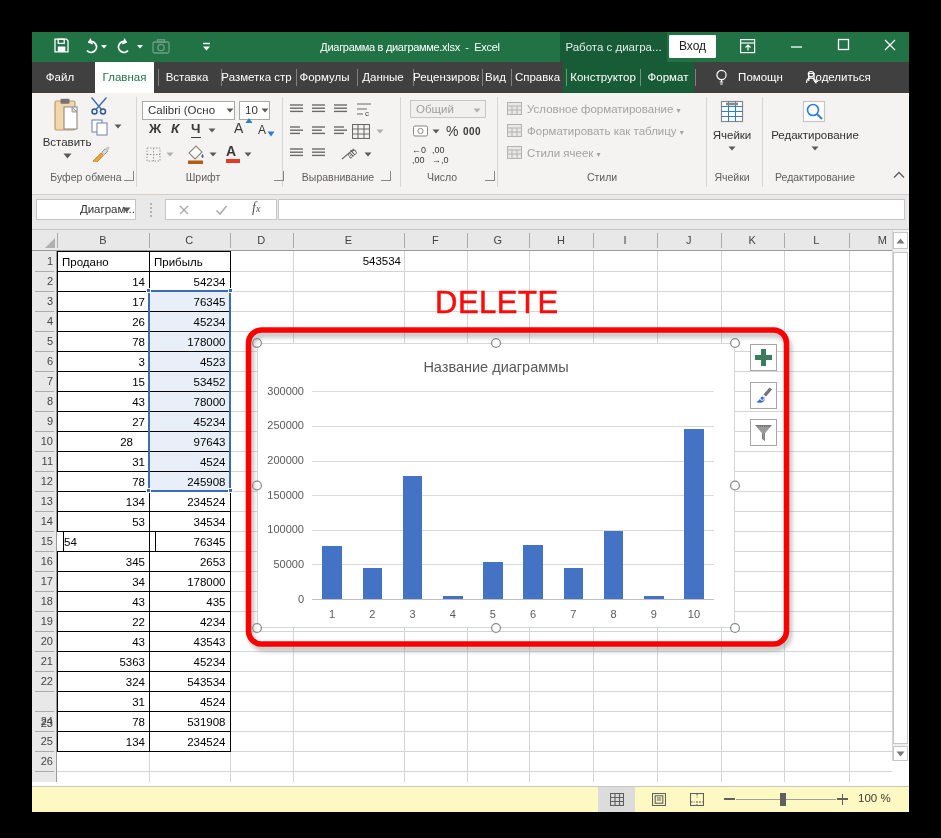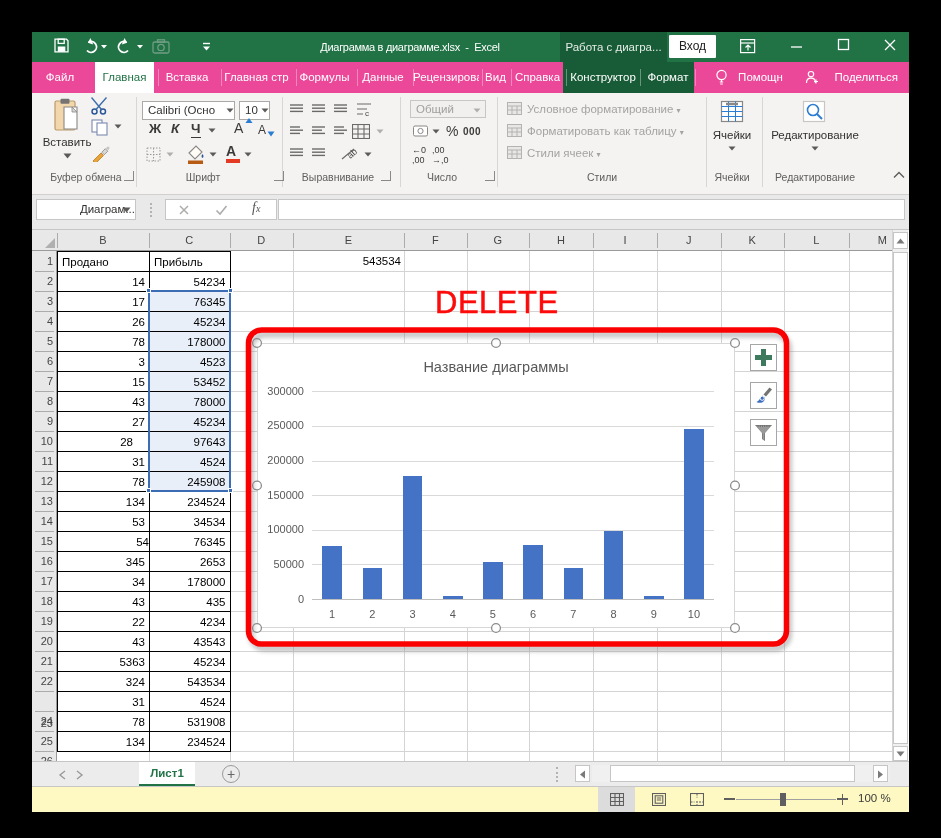--- a/index.html
+++ b/index.html
@@ -1,19 +1,19 @@
 <!DOCTYPE html>
 <html><head><meta charset="utf-8"><style>
 html,body{margin:0;padding:0;background:#000;width:941px;height:838px;overflow:hidden;
 font-family:"Liberation Sans",sans-serif;}
 *{box-sizing:border-box;}
 .a{position:absolute;}
 .win{position:absolute;left:32px;top:32px;width:877px;height:780px;background:#fff;}
 .tb{position:absolute;left:0;top:0;width:877px;height:30px;background:#217346;}
-.tabs{position:absolute;left:0;top:30px;width:877px;height:31px;background:#ec4899;}
+.tabs{position:absolute;left:0;top:30px;width:877px;height:31px;background:#404040;}
 .ribbon{position:absolute;left:0;top:61px;width:877px;height:102px;background:#f4f3f2;border-bottom:1px solid #d2d0ce;}
 .fbar{position:absolute;left:0;top:163px;width:877px;height:35px;background:#e9e9e9;border-bottom:1px solid #c6c6c6;text-align:right;}
 .grid{position:absolute;left:0;top:198px;width:877px;height:582px;background:#fff;overflow:hidden;}
 .wt{color:#fff;font-size:12px;}
 .tab{position:absolute;top:0;height:31px;line-height:31px;color:#fff;font-size:11.5px;text-align:center;}
 .glab{position:absolute;color:#605e5c;font-size:10.5px;top:78px;text-align:center;}
 .gsep{position:absolute;top:4px;height:90px;width:1px;background:#d8d6d4;}
 .dl{position:absolute;top:78px;width:10px;height:10px;border-left:1px solid #8a8886;border-top:1px solid #8a8886;transform:rotate(180deg);}
 .hl{position:absolute;background:#d4d4d4;height:1px;}
 .vl{position:absolute;background:#d4d4d4;width:1px;}
@@ -62,21 +62,21 @@
       </svg>
 <svg class="a" style="left:851px;top:6px" width="14" height="14">
         <path d="M2 2 L12 12 M12 2 L2 12" stroke="#fff" stroke-width="1.3"></path>
       </svg>
 </div>
 <div class="tabs">
 <div class="a" style="left:531px;top:0;width:131px;height:31px;background:#185c37;"></div>
 <div class="tab " style="left:0px;width:56px;">Файл</div>
 <div class="tab " style="left:63px;width:59px;background:#fff;color:#217346;">Главная</div>
 <div class="tab " style="left:126px;width:58px;">Вставка</div>
-<div class="tab " style="left:189px;width:71px;">Главная стр</div>
+<div class="tab " style="left:189px;width:71px;">Разметка стр</div>
 <div class="tab " style="left:264px;width:57px;">Формулы</div>
 <div class="tab " style="left:325px;width:52px;">Данные</div>
 <div class="tab " style="left:381px;width:66px;overflow:hidden;">Рецензирова</div>
 <div class="tab " style="left:450px;width:27px;">Вид</div>
 <div class="tab " style="left:479px;width:53px;">Справка</div>
 <div class="tab " style="left:534px;width:74px;">Конструктор</div>
 <div class="tab " style="left:610px;width:52px;">Формат</div>
 <div class="a" style="left:62.5px;top:7px;width:1px;height:17px;background:rgba(255,255,255,0.35);"></div>
 <div class="a" style="left:125.5px;top:7px;width:1px;height:17px;background:rgba(255,255,255,0.35);"></div>
 <div class="a" style="left:188.5px;top:7px;width:1px;height:17px;background:rgba(255,255,255,0.35);"></div>
@@ -95,21 +95,21 @@
         </g>
       </svg>
 <div class="tab " style="left:701px;width:55px;">Помощн</div>
 <svg class="a" style="left:773px;top:8px" width="15" height="15" viewBox="0 0 15 15">
         <g stroke="#fff" fill="none" stroke-width="1.2">
           <circle cx="6" cy="4.2" r="2.7"></circle>
           <path d="M1.5 13 c0-3 2-4.8 4.5-4.8 2.5 0 4.5 1.8 4.5 4.8"></path>
           <path d="M11 9.5 v4 M9 11.5 h4"></path>
         </g>
       </svg>
-<div class="tab " style="left:788px;width:78px;text-align:right;">Поделиться</div>
+<div class="tab " style="left:768px;width:78px;">Поделиться</div>
 </div>
 <div class="ribbon">
 <div class="gsep" style="left:104px;"></div>
 <div class="gsep" style="left:250px;"></div>
 <div class="gsep" style="left:368px;"></div>
 <div class="gsep" style="left:465px;"></div>
 <div class="gsep" style="left:674px;"></div>
 <div class="gsep" style="left:730px;"></div>
 <div class="glab" style="left:8px;width:92px;">Буфер обмена</div>
 <div class="dl" style="left:92px;"></div>
@@ -494,21 +494,21 @@
 <div class="cell bb" style="left:25px;top:201px;width:93px;height:21px;padding-right:16px;text-align:right;">28</div>
 <div class="cell bb" style="left:117px;top:201px;width:81.5px;height:21px;padding-right:4px;text-align:right;">97643</div>
 <div class="cell bb" style="left:25px;top:221px;width:93px;height:21px;padding-right:4px;text-align:right;">31</div>
 <div class="cell bb" style="left:117px;top:221px;width:81.5px;height:21px;padding-right:4px;text-align:right;">4524</div>
 <div class="cell bb" style="left:25px;top:241px;width:93px;height:21px;padding-right:4px;text-align:right;">78</div>
 <div class="cell bb" style="left:117px;top:241px;width:81.5px;height:21px;padding-right:4px;text-align:right;">245908</div>
 <div class="cell bb" style="left:25px;top:261px;width:93px;height:21px;padding-right:4px;text-align:right;">134</div>
 <div class="cell bb" style="left:117px;top:261px;width:81.5px;height:21px;padding-right:4px;text-align:right;">234524</div>
 <div class="cell bb" style="left:25px;top:281px;width:93px;height:21px;padding-right:4px;text-align:right;">53</div>
 <div class="cell bb" style="left:117px;top:281px;width:81.5px;height:21px;padding-right:4px;text-align:right;">34534</div>
-<div class="cell bb" style="left:25px;top:301px;width:93px;height:21px;text-align:right;">54</div>
+<div class="cell bb" style="left:31px;top:301px;width:93px;height:21px;">54</div>
 <div class="cell bb" style="left:117px;top:301px;width:81.5px;height:21px;padding-right:4px;text-align:right;">76345</div>
 <div class="cell bb" style="left:25px;top:321px;width:93px;height:21px;padding-right:4px;text-align:right;">345</div>
 <div class="cell bb" style="left:117px;top:321px;width:81.5px;height:21px;padding-right:4px;text-align:right;">2653</div>
 <div class="cell bb" style="left:25px;top:341px;width:93px;height:21px;padding-right:4px;text-align:right;">34</div>
 <div class="cell bb" style="left:117px;top:341px;width:81.5px;height:21px;padding-right:4px;text-align:right;">178000</div>
 <div class="cell bb" style="left:25px;top:361px;width:93px;height:21px;padding-right:4px;text-align:right;">43</div>
 <div class="cell bb" style="left:117px;top:361px;width:81.5px;height:21px;padding-right:4px;text-align:right;">435</div>
 <div class="cell bb" style="left:25px;top:381px;width:93px;height:21px;padding-right:4px;text-align:right;">22</div>
 <div class="cell bb" style="left:117px;top:381px;width:81.5px;height:21px;padding-right:4px;text-align:right;padding-left:30px;">4234</div>
 <div class="cell bb" style="left:25px;top:401px;width:93px;height:21px;padding-right:4px;text-align:right;">43</div>
@@ -605,41 +605,20 @@
 <div class="a" style="left:860.5px;top:2px;width:15px;height:17px;background:#fff;border:1px solid #c8c6c4;"></div>
 <svg class="a" style="left:864px;top:8px" width="9" height="6">
         <path d="M4.5 0.5 L8.5 5.5 h-8 z" fill="#7a7a7a"></path>
       </svg>
 <div class="a" style="left:860.5px;top:22px;width:15px;height:492px;background:#fff;border:1px solid #c8c6c4;"></div>
 <div class="a" style="left:860.5px;top:516px;width:15px;height:15px;background:#fff;border:1px solid #c8c6c4;"></div>
 <svg class="a" style="left:864px;top:521px" width="9" height="6">
         <path d="M4.5 5.5 L0.5 0.5 h8 z" fill="#7a7a7a"></path>
       </svg>
 </div>
-<div class="a" style="left:0;top:729px;width:877px;height:25px;background:#ececec;border-top:1px solid #c6c6c6;">
-<svg class="a" style="left:26px;top:8px" width="10" height="10">
-        <path d="M7 1 L2 5 L7 9" stroke="#9a9a9a" stroke-width="1.4" fill="none"></path>
-      </svg>
-<svg class="a" style="left:42px;top:8px" width="10" height="10">
-        <path d="M3 1 L8 5 L3 9" stroke="#9a9a9a" stroke-width="1.4" fill="none"></path>
-      </svg>
-<div class="a" style="left:107px;top:0;width:56px;height:24px;background:#fff;border-bottom:2px solid #217346;color:#217346;font-weight:bold;font-size:11.5px;text-align:center;line-height:23px;">Лист1</div>
-<div class="a" style="left:190px;top:3px;width:18px;height:18px;border:1px solid #9a9a9a;border-radius:50%;color:#666;font-size:14px;line-height:16px;text-align:center;">+</div>
-<div class="a" style="left:524px;top:5px;width:2px;height:15px;border-left:2px dotted #b5b3b1;"></div>
-<div class="a" style="left:543px;top:3px;width:15px;height:17px;background:#fff;border:1px solid #c8c6c4;"></div>
-<svg class="a" style="left:547px;top:8px" width="7" height="9">
-        <path d="M6 0.5 L1 4.5 L6 8.5 z" fill="#7a7a7a"></path>
-      </svg>
-<div class="a" style="left:560px;top:3px;width:298px;height:17px;background:#f0f0f0;"></div>
-<div class="a" style="left:578px;top:3px;width:245px;height:17px;background:#fff;border:1px solid #c8c6c4;"></div>
-<div class="a" style="left:841px;top:3px;width:15px;height:17px;background:#fff;border:1px solid #c8c6c4;"></div>
-<svg class="a" style="left:845px;top:8px" width="7" height="9">
-        <path d="M1 0.5 L6 4.5 L1 8.5 z" fill="#7a7a7a"></path>
-      </svg>
-</div>
 <div class="a" style="left:0;top:754px;width:877px;height:26px;background:#fef9c3;border-top:1px solid #c6c6c6;">
 <div class="a" style="left:566px;top:0;width:37px;height:25px;background:#dcdcdc;"></div>
 <svg class="a" style="left:578px;top:6px" width="14" height="13" viewBox="0 0 14 13">
 <g stroke="#5f5f5f" stroke-width="1.1" fill="none">
           <rect x="0.5" y="0.5" width="13" height="12"></rect>
           <path d="M0.5 4.5 h13 M0.5 8.5 h13 M5 0.5 v12 M9.5 0.5 v12"></path>
         </g>
       </svg>
 <svg class="a" style="left:620px;top:6px" width="14" height="13" viewBox="0 0 14 13">
 <g stroke="#5f5f5f" stroke-width="1.1" fill="none">

